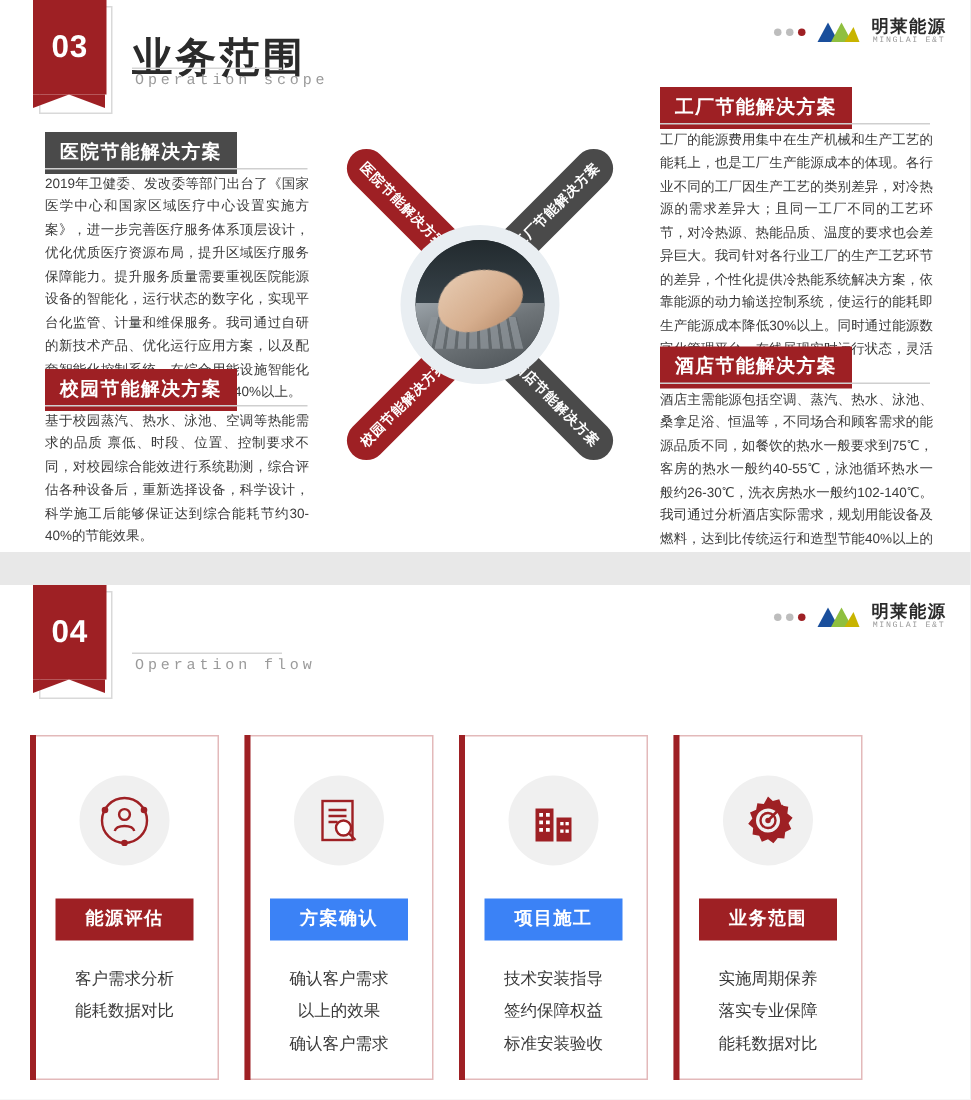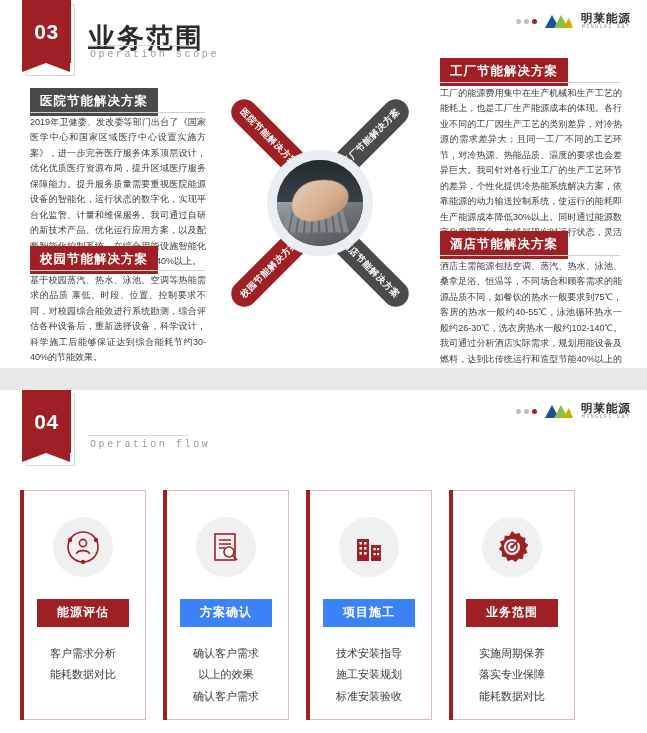--- a/index.html
+++ b/index.html
@@ -377,21 +377,21 @@
           <rect x="11" y="21" width="2.5" height="2.5" fill="#ffffff"></rect>
           <rect x="20.5" y="17" width="2.2" height="2.2" fill="#ffffff"></rect>
           <rect x="24" y="17" width="2.2" height="2.2" fill="#ffffff"></rect>
           <rect x="20.5" y="22" width="2.2" height="2.2" fill="#ffffff"></rect>
           <rect x="24" y="22" width="2.2" height="2.2" fill="#ffffff"></rect>
         </svg>
       </div>
       <div class="flow-band gray">项目施工</div>
       <div class="flow-lines">
         <div>技术安装指导</div>
-        <div>施工安装规划</div>
+        <div>签约保障权益</div>
         <div>标准安装验收</div>
       </div>
     </div>
 
     <div class="flow-card">
       <div class="flow-icon-circle">
         <svg width="34" height="34" viewBox="0 0 34 34">
           <path d="M17 1 l3.2 3.0 4.3-1.1 1.6 4.1 4.4 0.9 -0.6 4.4 3.5 2.8 -2.7 3.5 1.8 4.1 -4.0 1.9 -0.6 4.4 -4.4 -0.3 -2.9 3.4 -3.6 -2.6 -4.1 1.7 -1.8 -4.0 -4.4 -0.8 0.4 -4.4 -3.3 -2.9 2.8 -3.4 -1.6 -4.1 4.1 -1.7 0.8 -4.4 4.3 0.5z" fill="#9e2024"></path>
           <circle cx="17" cy="17" r="8" fill="#f0f0f0"></circle>
           <circle cx="17" cy="17" r="5" fill="none" stroke="#9e2024" stroke-width="1.6"></circle>

